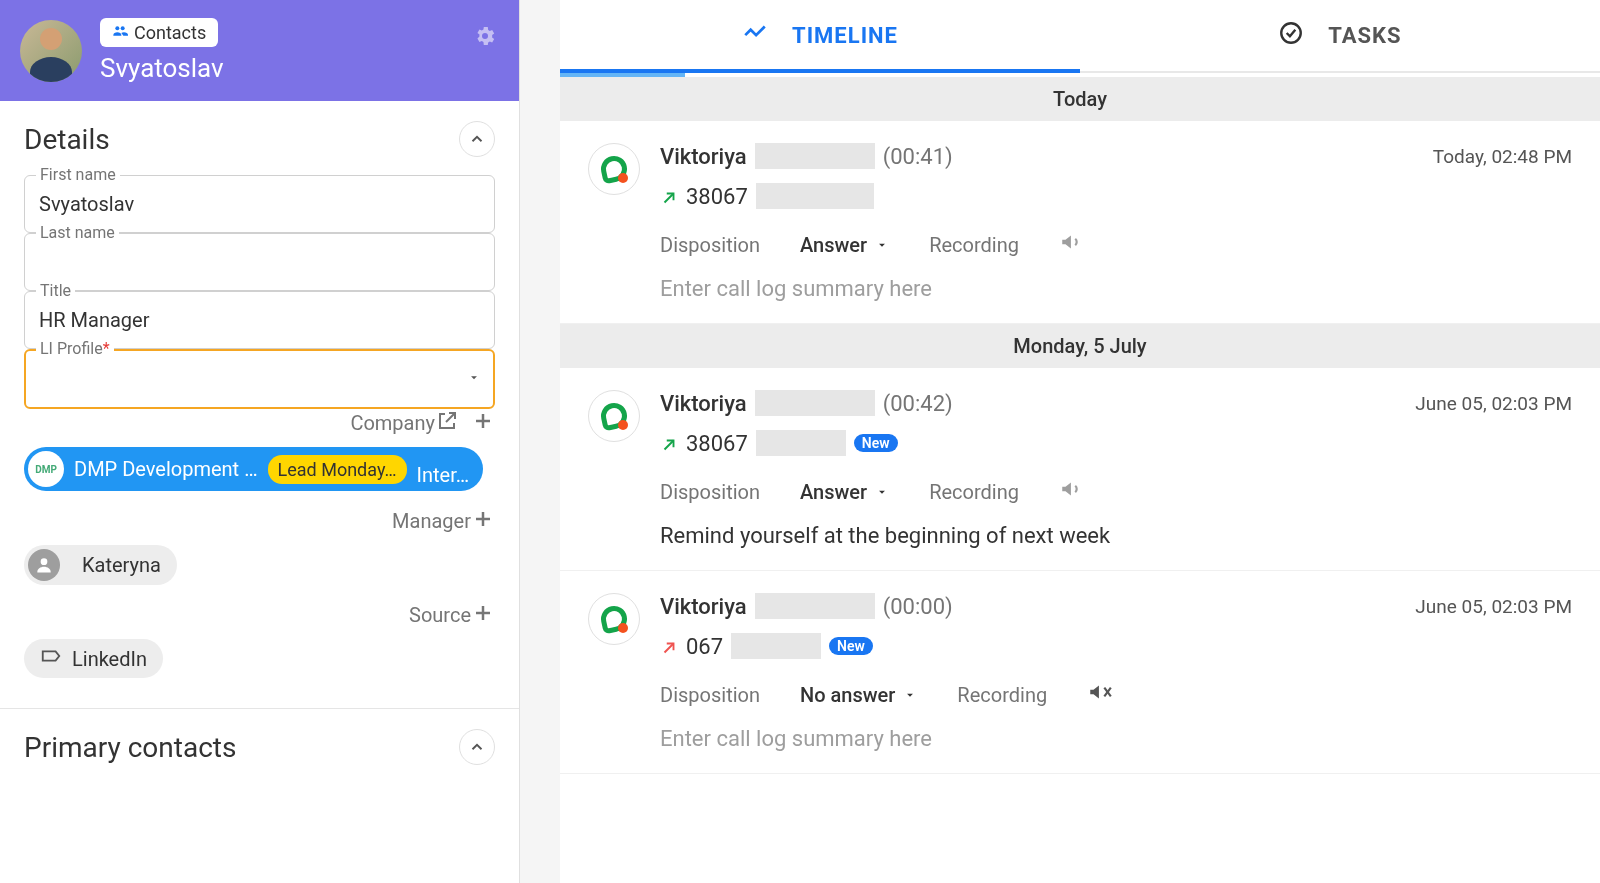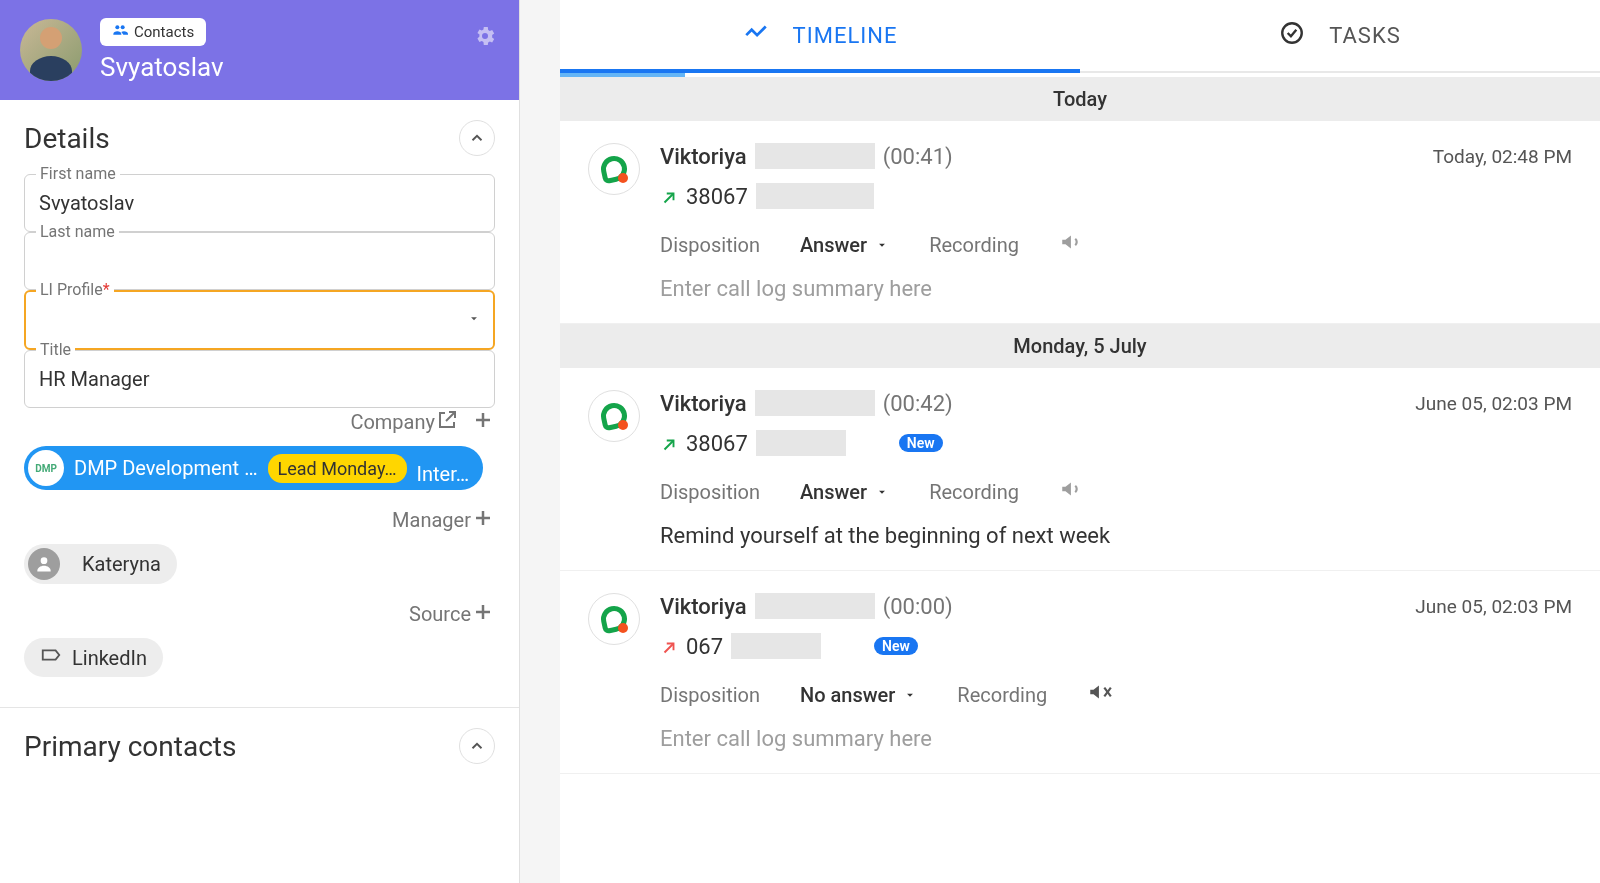--- a/index.html
+++ b/index.html
@@ -7,21 +7,21 @@
 
 
 .sidebar { width: 520px; background: #fff; display: flex; flex-direction: column; border-right: 1px solid #e0e0e0; }
 
 
 .header { background: #7c72e6; padding: 18px 20px; display: flex; align-items: center; position: relative; }
 .avatar { width: 62px; height: 62px; border-radius: 50%; background: linear-gradient(135deg,#c9b896 0%, #8a9b6e 100%); margin-right: 18px; flex-shrink:0; position:relative; overflow:hidden;}
 .avatar::after{content:"";position:absolute;top:8px;left:50%;transform:translateX(-50%);width:22px;height:22px;background:#d4a074;border-radius:50%;}
 .avatar::before{content:"";position:absolute;bottom:-5px;left:50%;transform:translateX(-50%);width:42px;height:30px;background:#2a3f5f;border-radius:50% 50% 0 0;}
 .header-text { display: flex; flex-direction: column; gap: 6px; }
-.contacts-chip { background: #fff; border-radius: 6px; padding: 4px 12px; display: inline-flex; align-items: center; gap: 6px; font-size: 15px; color: #333; width: fit-content; cursor:pointer; }
+.contacts-chip { background: #fff; border-radius: 6px; padding: 4px 12px; display: inline-flex; align-items: center; gap: 6px; font-size: 18px; color: #333; width: fit-content; cursor:pointer; }
 .contacts-chip svg { width: 16px; height: 16px; }
 .header-name { color: #fff; font-size: 26px; font-weight: 400; }
 .gear { position: absolute; right: 22px; top: 24px; color: #c5bff3; cursor:pointer; }
 
 
 .scroll { overflow-y: auto; flex: 1; padding: 20px 24px; }
 
 .section-head { display: flex; align-items: center; justify-content: space-between; margin-bottom: 18px; }
 .section-title { font-size: 28px; color: #333; font-weight: 400; }
 .chevron-btn { width: 36px; height: 36px; border-radius: 50%; border: 1px solid #e0e0e0; background: #fff; display:flex; align-items:center; justify-content:center; cursor:pointer; color:#555;}
@@ -50,21 +50,21 @@
 .manager-avatar svg { color:#fff; }
 
 .source-chip { background:#ededed; border-radius:20px; display:inline-flex; align-items:center; padding:6px 16px; gap:10px; font-size:20px; color:#333; margin-bottom:20px;}
 .source-chip svg { color:#555; }
 
 .divider { border-top: 1px solid #e5e5e5; margin: 10px -24px 20px; }
 
 
 .main { flex: 1; display: flex; flex-direction: column; background: #fff; margin-left: 40px; }
 .tabs { display:flex; border-bottom: 2px solid #e8e8e8; position:relative; }
-.tab { flex:1; display:flex; align-items:center; justify-content:center; gap:24px; padding: 20px 0; font-size:22px; font-weight:400; color:#555; letter-spacing:1px; cursor:pointer;}
+.tab { flex:1; display:flex; align-items:center; justify-content:center; gap:24px; padding: 20px 0; font-size:22px; font-weight:700; color:#555; letter-spacing:1px; cursor:pointer;}
 .tab.active { color:#1976f2; }
 .tab-underline { position:absolute; bottom:-2px; left:0; width:50%; height:4px; background:#1976f2; }
 .loading-bar { height:4px; width:12%; background:#64b5f6; }
 
 .timeline { overflow-y:auto; flex:1; }
 .date-sep { background:#ececec; text-align:center; padding:10px; font-size:20px; color:#333; font-weight:500; }
 .entry { display:flex; padding:22px 28px; gap:20px; border-bottom:1px solid #f0f0f0; }
 .entry-icon { width:52px; height:52px; border-radius:50%; border:1px solid #e0e0e0; display:flex; align-items:center; justify-content:center; flex-shrink:0; position:relative;}
 .ringcentral-glyph { width:26px; height:26px; position:relative; }
 .ringcentral-glyph::before{content:"";position:absolute;inset:0;border:5px solid #14a44a;border-radius:50% 50% 50% 6px;transform:rotate(-12deg);}
@@ -73,21 +73,21 @@
 .entry-head { display:flex; justify-content:space-between; align-items:center; margin-bottom:14px; }
 .entry-who { display:flex; align-items:center; gap:8px; font-size:22px; color:#333; font-weight:500;}
 .entry-who .redact { width:120px; height:26px; background:#e6e6e6; display:inline-block; }
 .entry-dur { color:#757575; font-weight:400; }
 .entry-date { color:#555; font-size:19px; }
 .entry-phone { display:flex; align-items:center; gap:8px; font-size:22px; color:#333; margin-bottom:20px;}
 .entry-phone .redact { width:118px; height:26px; background:#e6e6e6; display:inline-block;}
 .arrow-icon { width:18px; height:18px; }
 .arrow-icon.out { color:#14a44a; }
 .arrow-icon.miss { color:#ef5350; }
-.new-badge { background:#1976f2; color:#fff; font-size:14px; border-radius:10px; padding:1px 8px; font-weight:600;margin-left:45px;}
+.new-badge { background:#1976f2; color:#fff; font-size:14px; border-radius:10px; padding:1px 8px; font-weight:600;}
 .entry-meta { display:flex; align-items:center; gap:40px; margin-bottom:16px; font-size:20px;}
 .meta-label { color:#757575; }
 .meta-val { color:#333; font-weight:500; display:inline-flex; align-items:center; gap:8px;}
 .entry-summary { font-size:22px; color:#9e9e9e; }
 .entry-summary.filled { color:#333; }
 </style>
 </head>
 <body>
 
 <div class="sidebar">
@@ -127,33 +127,33 @@
     <div class="field">
       <span class="field-label">First name</span>
       <input class="field-input" value="Svyatoslav" style="">
     </div>
 
     <div class="field">
       <span class="field-label">Last name</span>
       <input class="field-input" value="" style="">
     </div>
 
+    <div class="field">
+      <span class="field-label">Title</span>
+      <input class="field-input" value="HR Manager" style="">
+    </div>
+
     <div class="field active">
       <span class="field-label"><span>LI Profile</span><span class="req">*</span></span>
       <input class="field-input with-arrow" value="" style="">
       <span class="field-arrow">
         <svg viewBox="0 0 24 24" width="14" height="14" fill="currentColor">
             <path d="M7 10l5 5 5-5z"></path>
           </svg>
       </span>
-    </div>
-
-    <div class="field">
-      <span class="field-label">Title</span>
-      <input class="field-input" value="HR Manager" style="">
     </div>
 
     <div class="row-label">
       <span class="row-label-text">Company</span>
       <div class="row-actions">
         <span>
           <svg viewBox="0 0 24 24" width="24" height="24" fill="none" stroke="currentColor" stroke-width="2">
               <path d="M14 4h6v6"></path>
               <path d="M20 4l-9 9"></path>
               <path d="M19 14v5H5V5h5"></path>

